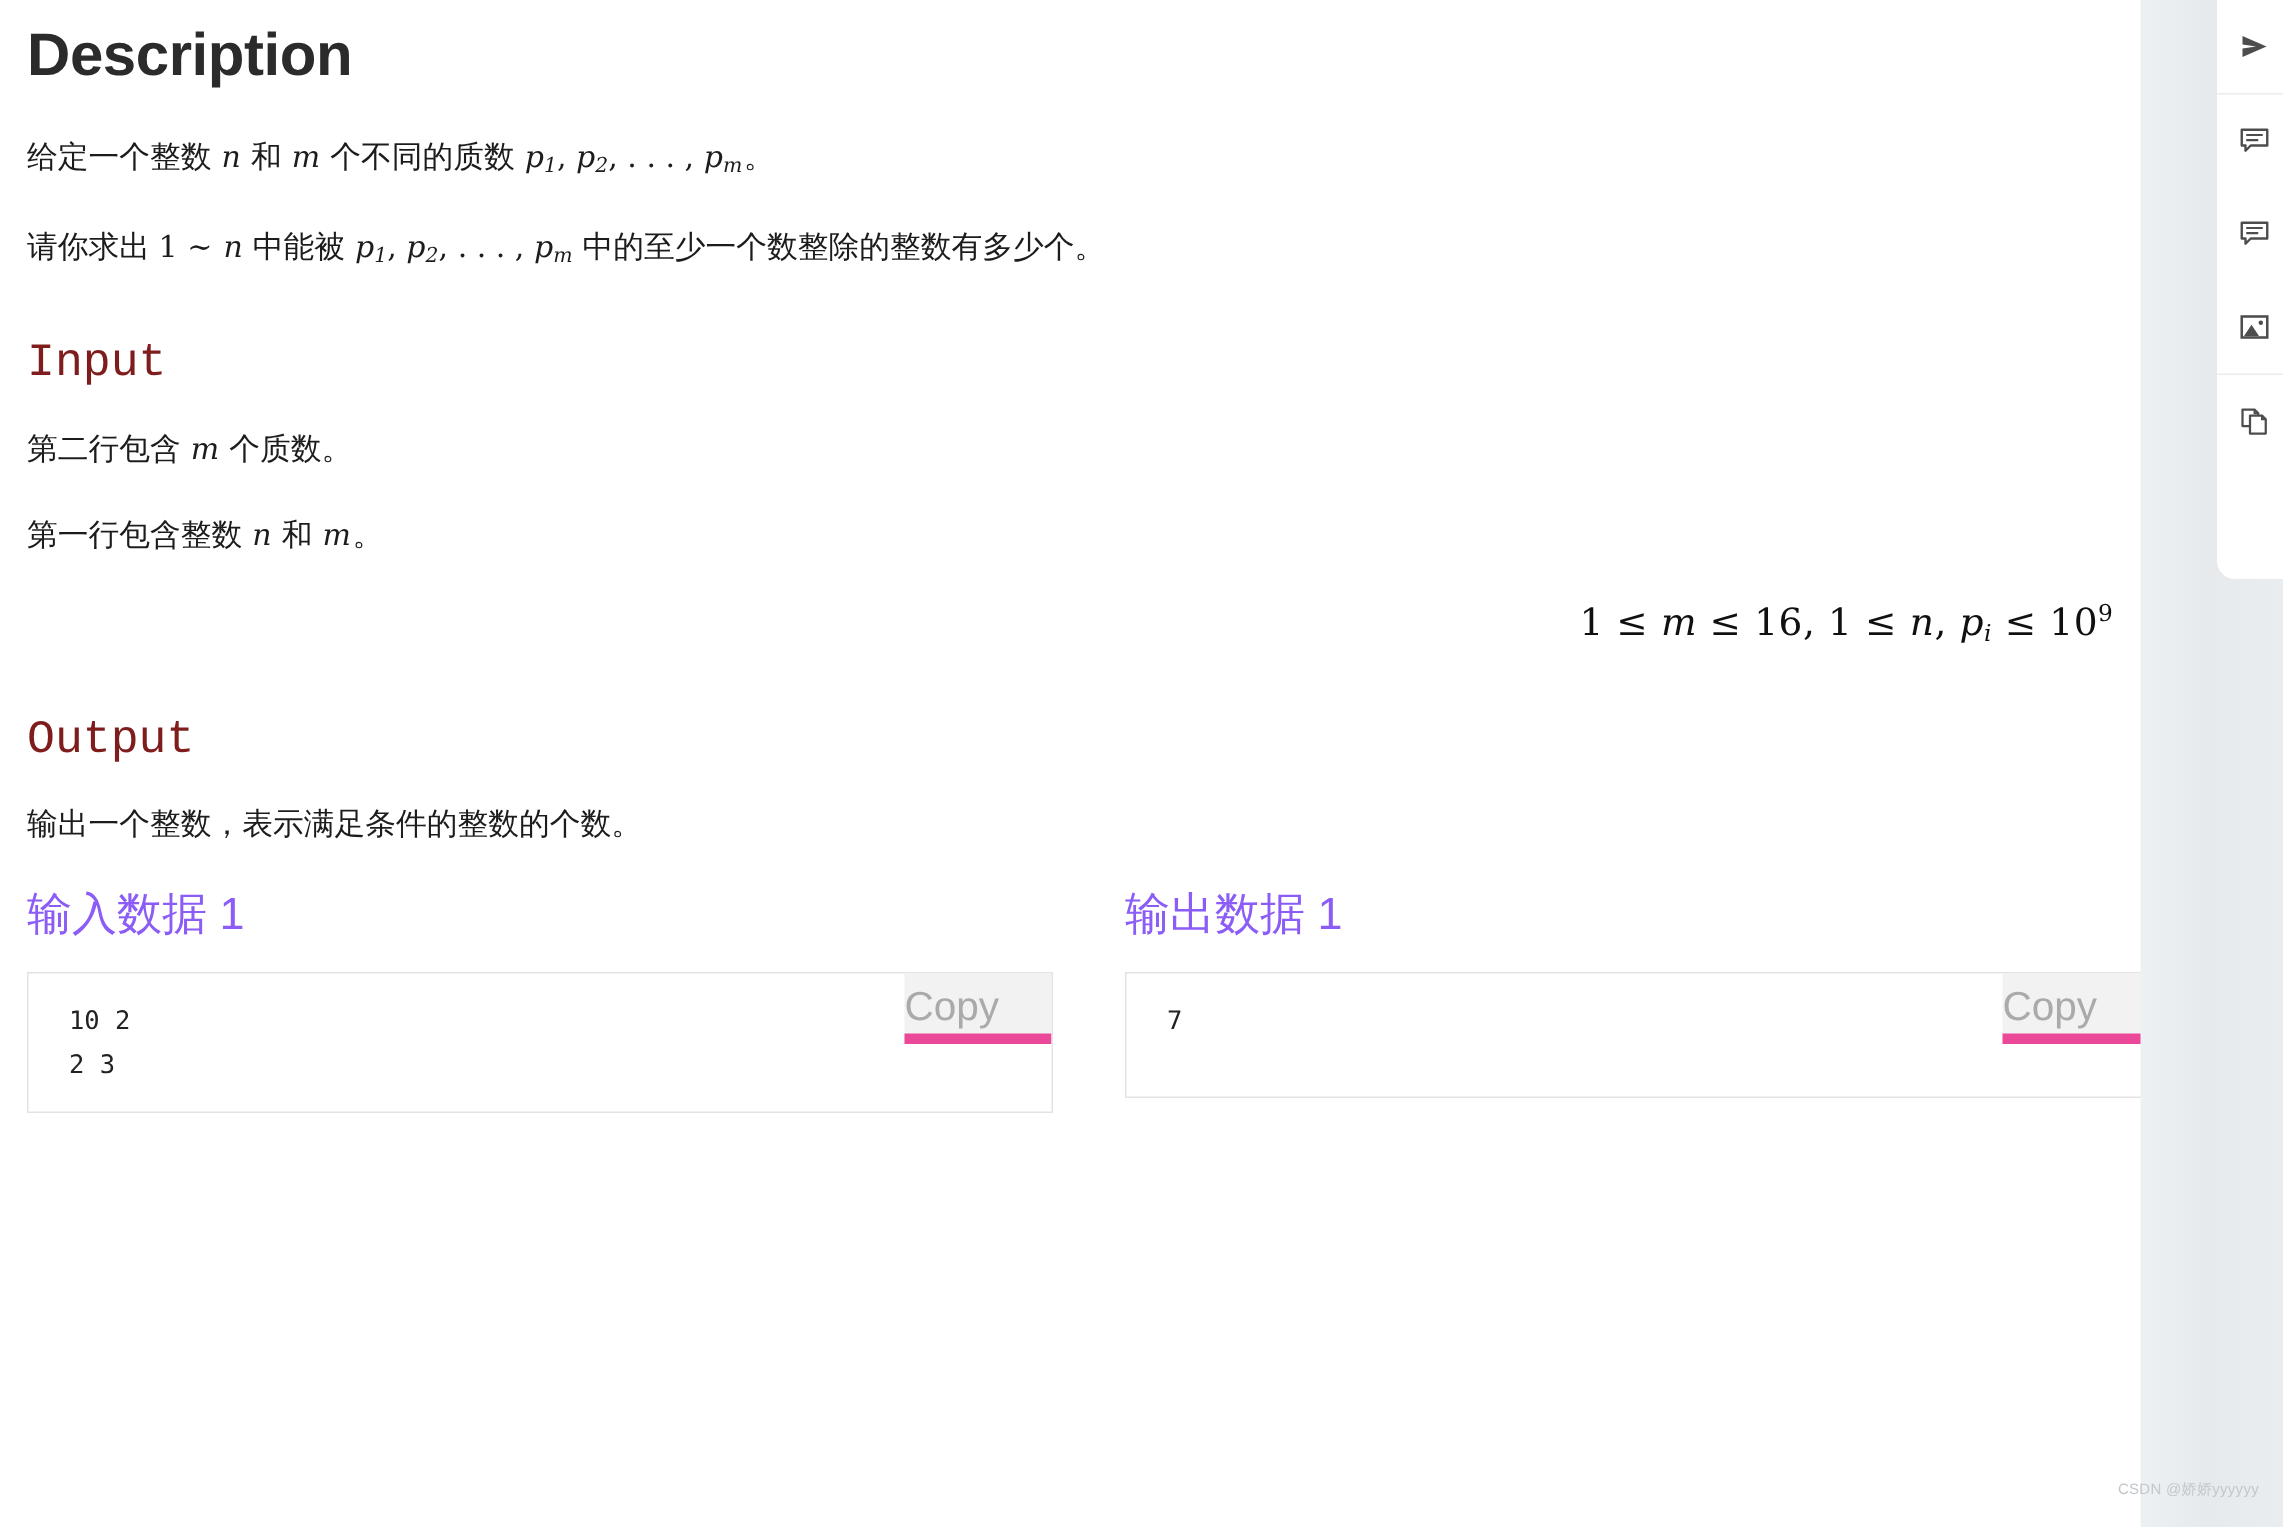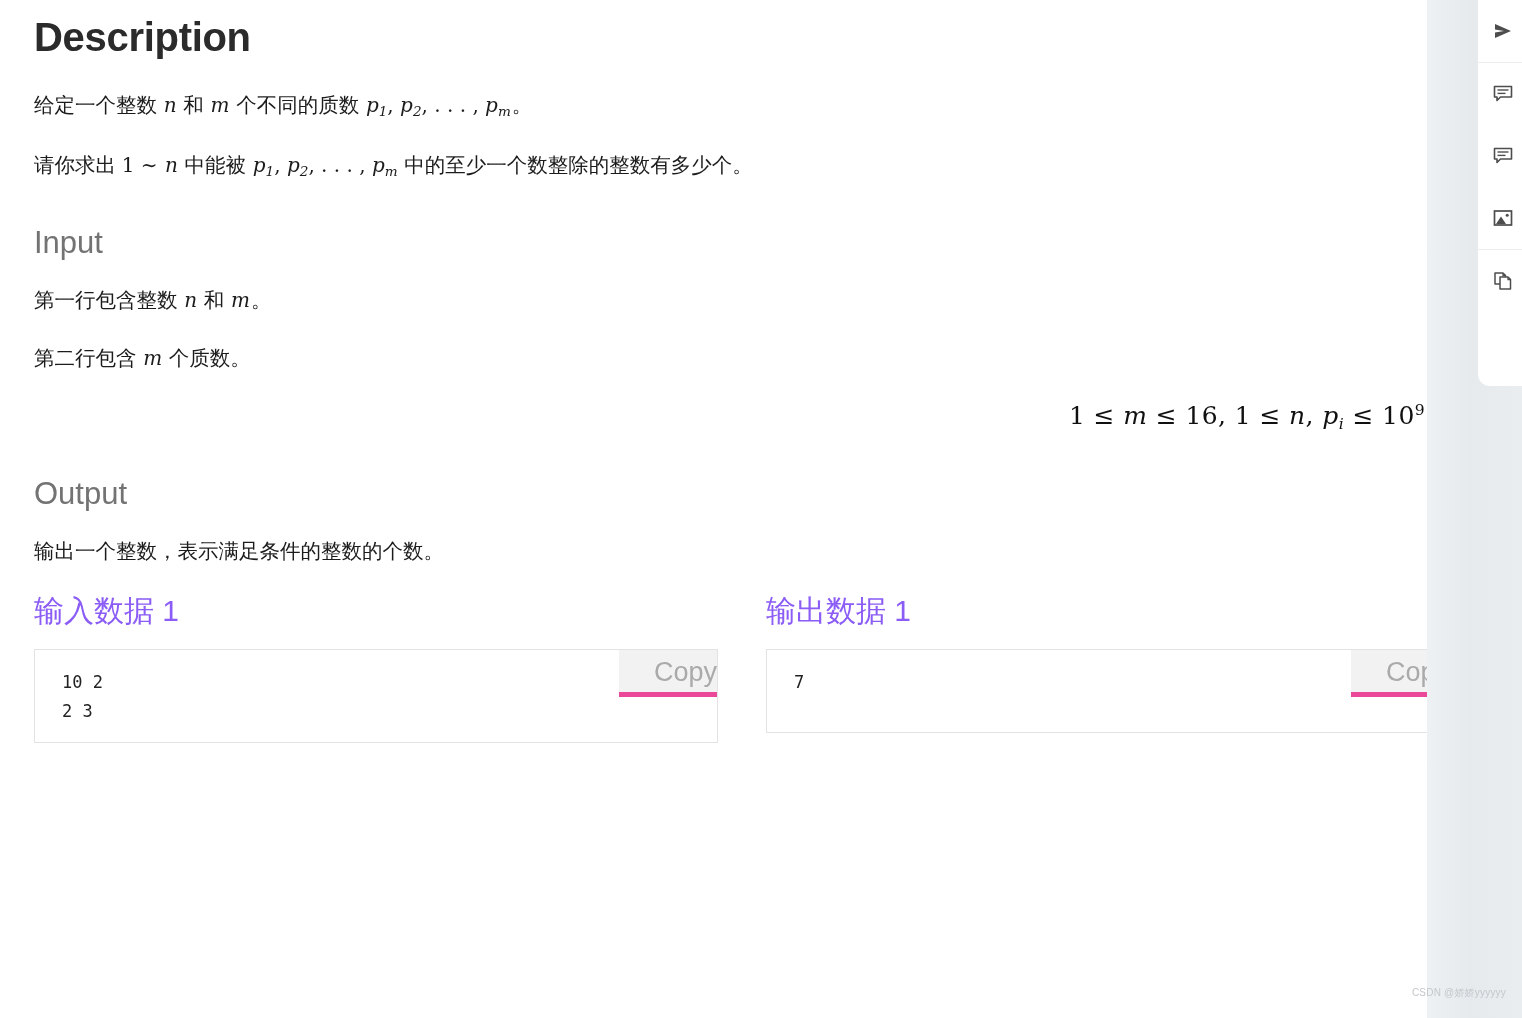--- a/index.html
+++ b/index.html
@@ -13,21 +13,21 @@
     position: relative;
     overflow: hidden;
     font-family: "Liberation Sans", "DejaVu Sans", sans-serif;
     color: #1a1a1a;
     -webkit-font-smoothing: antialiased;
   }
 
   
   #content {
     position: absolute;
-    left: 16px;
+    left: 0;
     top: 0;
     width: 1427px;
     height: 1018px;
     background: #ffffff;
     padding: 0;
     box-sizing: border-box;
   }
 
   .inner {
     padding: 14px 18px 0 18px;
@@ -38,24 +38,25 @@
     font-weight: bold;
     color: #2b2b2b;
     margin: 0 0 30px 0;
     letter-spacing: -0.3px;
     line-height: 1.15;
   }
 
   h3.sub-heading {
     font-size: 31px;
     font-weight: normal;
-    color: #737373;
+    color: #7f1d1d;
     margin: 44px 0 24px 0;
     line-height: 1.15;
     letter-spacing: 0px;
+    font-family: Liberation Mono, monospace;
   }
 
   p.para {
     font-size: 20.5px;
     line-height: 1.45;
     margin: 0 0 28px 0;
     color: #1c1c1c;
     font-weight: normal;
   }
 
@@ -147,26 +148,26 @@
   }
 
   .copy-btn {
     position: absolute;
     top: 0;
     right: 0;
     width: 98px;
     height: 47px;
     background: #f2f2f2;
     border: none;
-    border-bottom: 5px solid #ec4899;
+    border-bottom: 7px solid #ec4899;
     color: #aaaaaa;
     font-size: 27px;
     font-family: "Liberation Sans", sans-serif;
     line-height: 45px;
-    text-align: right;
+    text-align: left;
     cursor: pointer;
     padding: 0;
   }
 
   
   #right-rail {
     position: absolute;
     left: 1427px;
     top: 0;
     width: 95px;
@@ -226,25 +227,25 @@
       <span>给定一个整数 </span><span class="m">n</span><span> 和 </span><span class="m">m</span><span> 个不同的质数 </span><span class="m"><i>p</i><sub>1</sub><span class="mr">,&nbsp;</span><i>p</i><sub>2</sub><span class="mr">,&nbsp;.&nbsp;.&nbsp;.&nbsp;,&nbsp;</span><i>p</i><sub>m</sub></span><span>。</span>
     </p>
 
     <p class="para">
       <span>请你求出 </span><span class="mr">1</span><span class="mr">&nbsp;∼&nbsp;</span><span class="m">n</span><span> 中能被 </span><span class="m"><i>p</i><sub>1</sub><span class="mr">,&nbsp;</span><i>p</i><sub>2</sub><span class="mr">,&nbsp;.&nbsp;.&nbsp;.&nbsp;,&nbsp;</span><i>p</i><sub>m</sub></span><span> 中的至少一个数整除的整数有多少个。</span>
     </p>
 
     <h3 class="sub-heading">Input</h3>
 
     <p class="para">
+      <span>第二行包含 </span><span class="m">m</span><span> 个质数。</span>
+    </p>
+
+    <p class="para">
       <span>第一行包含整数 </span><span class="m">n</span><span> 和 </span><span class="m">m</span><span>。</span>
-    </p>
-
-    <p class="para">
-      <span>第二行包含 </span><span class="m">m</span><span> 个质数。</span>
     </p>
 
     <div class="mathline">
       <span>1 ≤ </span><i>m</i><span> ≤ 16, 1 ≤ </span><i>n</i><span>, </span><i>p</i><sub>i</sub><span> ≤ 10</span><sup>9</sup>
     </div>
 
     <h3 class="sub-heading">Output</h3>
 
     <p class="para">输出一个整数，表示满足条件的整数的个数。</p>
 

